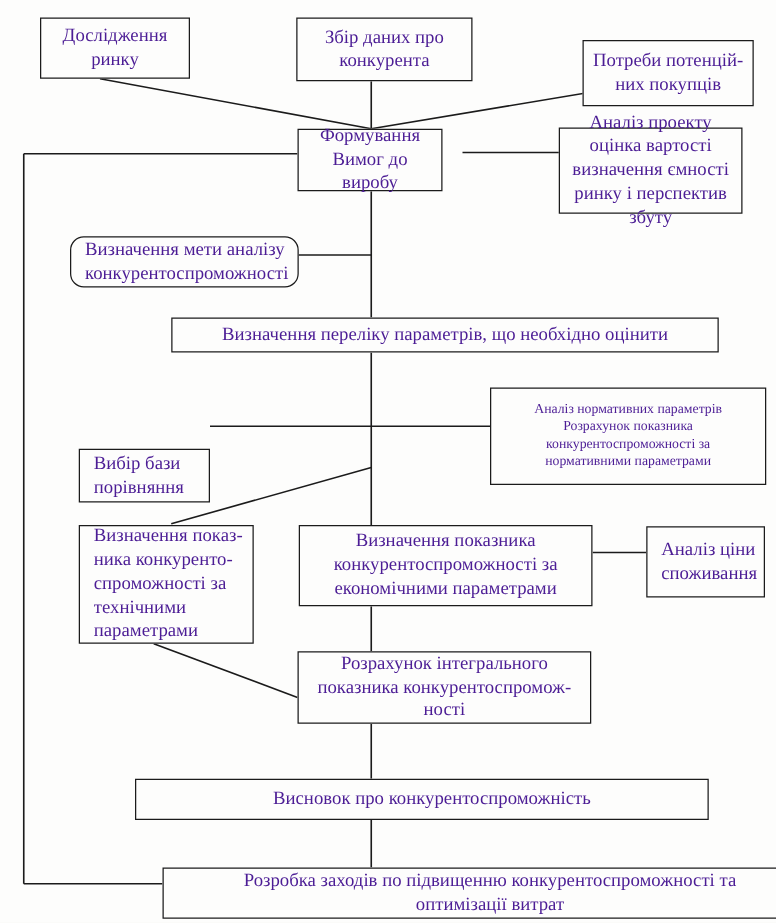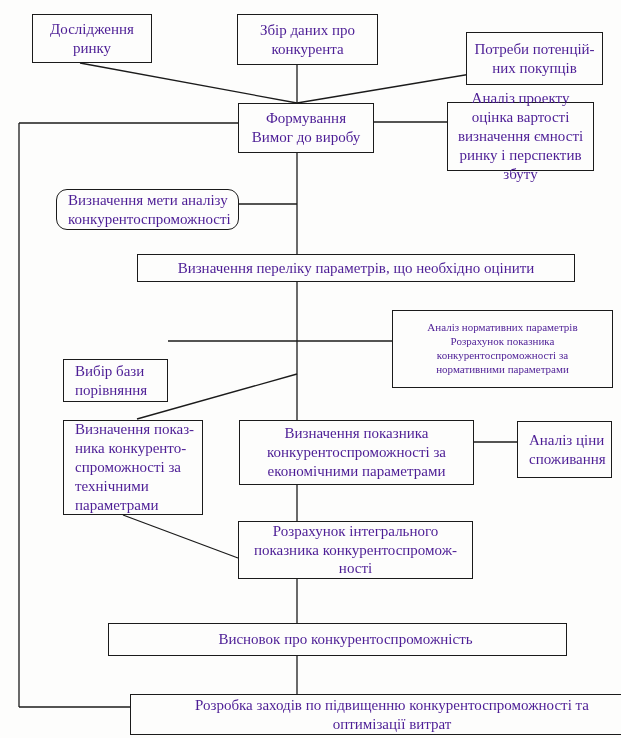--- a/index.html
+++ b/index.html
@@ -65,21 +65,21 @@
   <div class="node" style="left:237px;top:14px;width:141px;height:51px;">
     <span class="label">Збір даних про
 конкурента</span>
   </div>
 
   <div class="node" style="left:466px;top:14px;width:137px;height:53px;margin-top:18px;">
     <span class="label">Потреби потенцій-
 них покупців</span>
   </div>
 
-  <div class="node" style="left:238px;top:103px;width:136px;height:50px;">
+  <div class="node" style="left:238px;top:103px;width:116px;height:50px;">
     <span class="label">Формування
 Вимог до виробу</span>
   </div>
 
   <div class="node" style="left:447px;top:102px;width:147px;height:69px;">
     <span class="label">Аналіз проекту
 оцінка вартості
 визначення ємності
 ринку і перспектив
 збуту</span>

